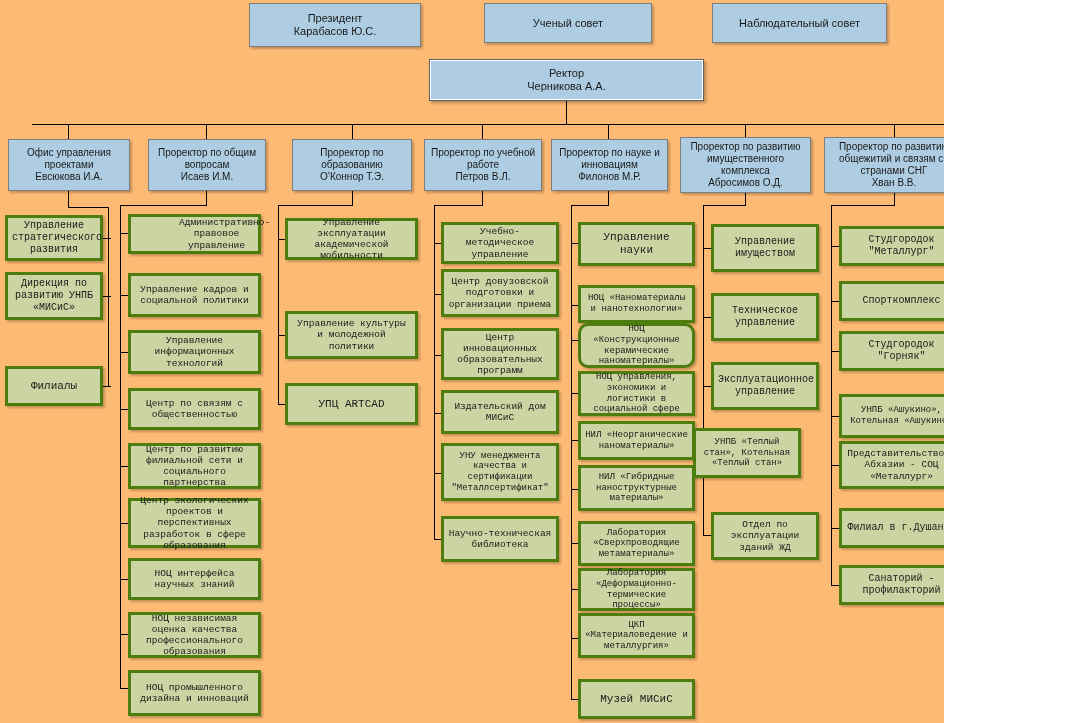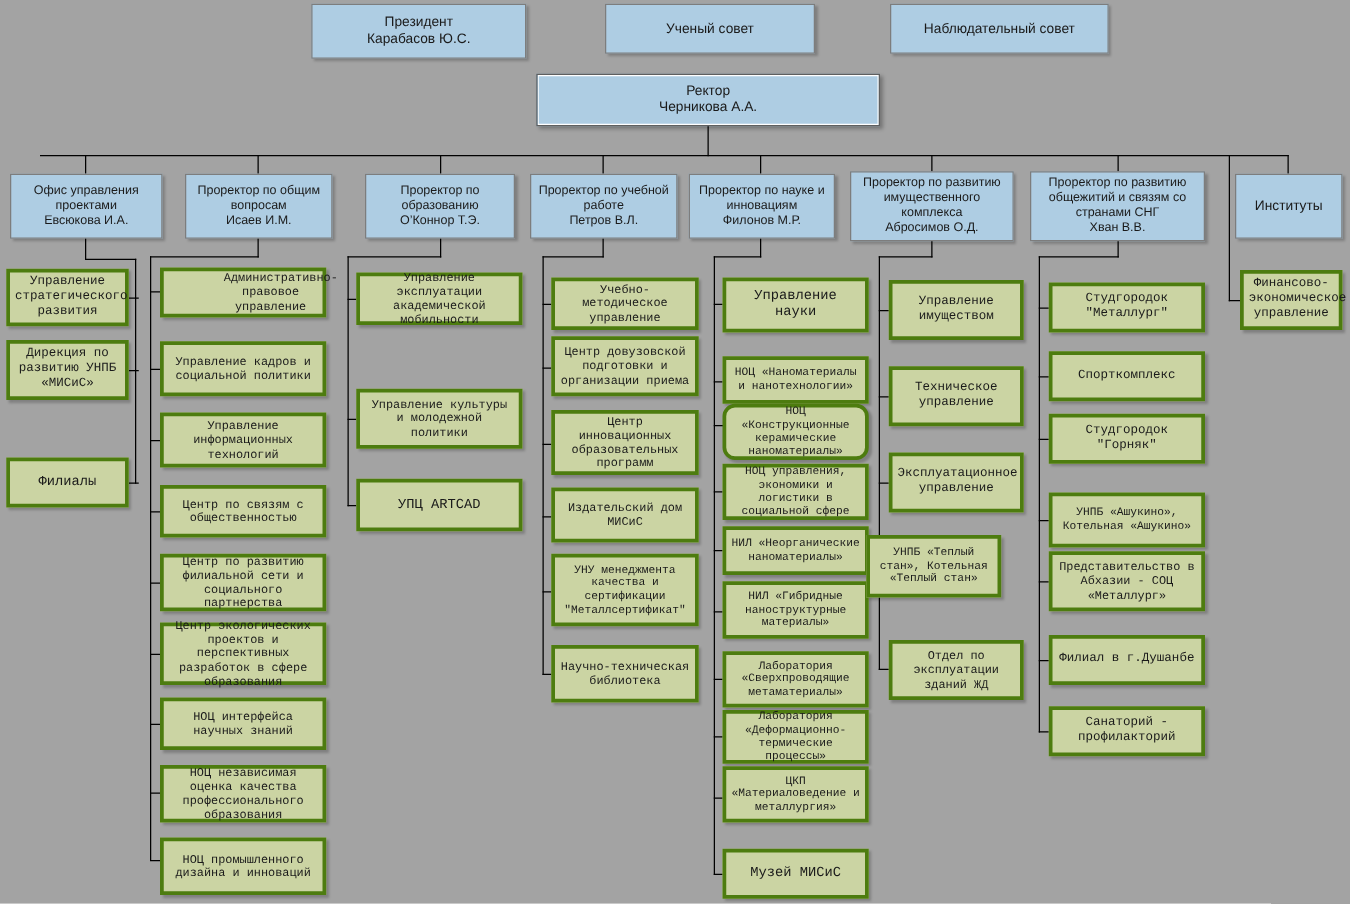--- a/index.html
+++ b/index.html
@@ -2,24 +2,24 @@
 <html><head>
 <meta charset="utf-8">
 <style>
   html,body{margin:0;padding:0;background:#ffffff;}
   body{
     font-family:"Liberation Sans","DejaVu Sans",sans-serif;
     -webkit-font-smoothing:antialiased;
   }
   #chart{
     position:relative;
-    width:1080px;
+    width:944px;
     height:723px;
     overflow:hidden;
-    background:#a3a3a3;
+    background:#fdba74;
   }
   
   .ln{position:absolute;background:#000000;}
   .lnv{width:1.4px;}
   .lnh{height:1.4px;}
 
   
   .node{
     position:absolute;
     box-sizing:border-box;

